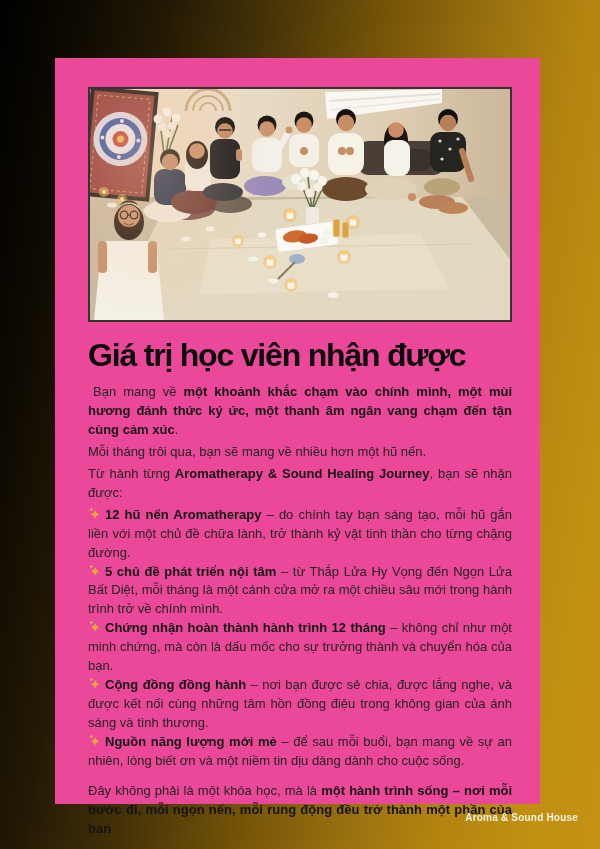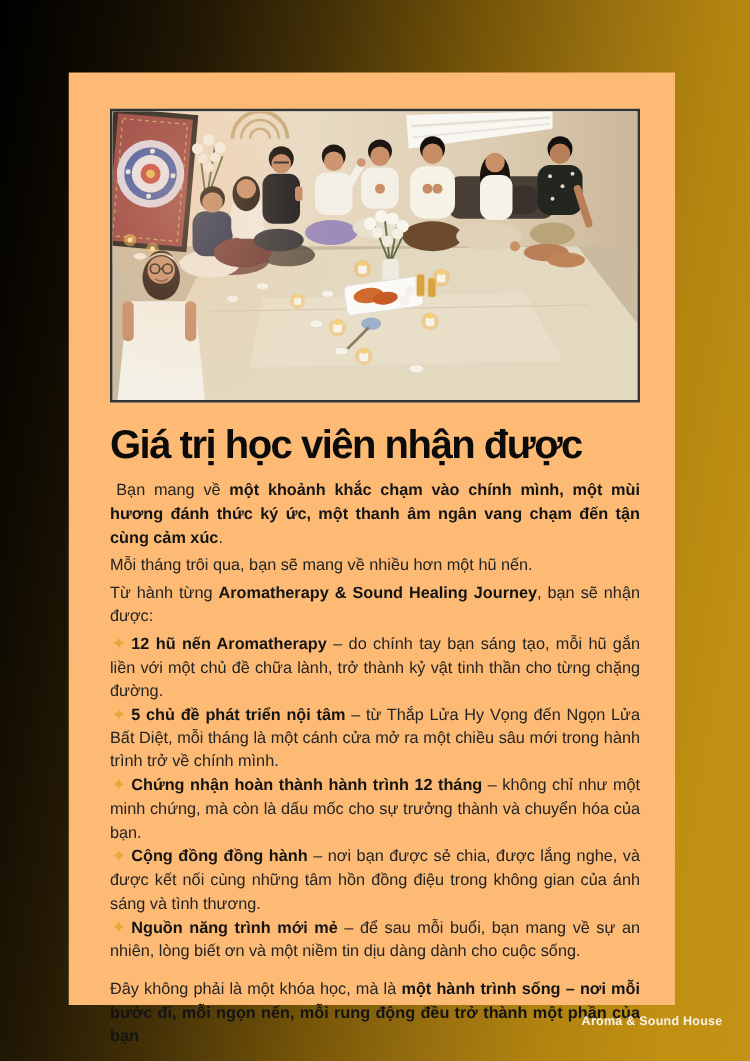--- a/index.html
+++ b/index.html
@@ -4,21 +4,21 @@
 <style>
   html,body{margin:0;padding:0;}
   body{
     width:600px;height:849px;position:relative;overflow:hidden;
     background:linear-gradient(100deg,#000000 0%,#0d0902 10%,#221804 22%,#453207 36%,#755508 52%,#9a7110 66%,#b3840f 78%,#c09013 90%,#c49214 100%);
     font-family:"Liberation Sans","DejaVu Sans",sans-serif;
     -webkit-font-smoothing:antialiased;
   }
   .card{
     position:absolute;left:55px;top:58px;width:485px;height:746px;
-    background:#fdba74;box-sizing:border-box;
+    background:#ec4899;box-sizing:border-box;
     padding:29px 28px 0 33px;
   }
   .photo-frame{
     width:420px;height:231px;border:2px solid #343434;
     background:#e8dcc8;overflow:hidden;
   }
   .photo-frame svg{display:block;}
   h1.title{
     margin:15px 0 9px 0;
     font-size:32px;font-weight:700;letter-spacing:-1.2px;
@@ -301,20 +301,20 @@
           </svg></span><b>Chứng nhận hoàn thành hành trình 12 tháng</b> <span>– không chỉ như một minh chứng, mà còn là dấu mốc cho sự trưởng thành và chuyển hóa của bạn.</span></p>
 
     <p class="bullet"><span class="sparkle"><svg width="13" height="13" viewBox="0 0 24 24">
             <path d="M13 5 C13.9 9.6 16.9 12.6 21.5 13.5 C16.9 14.4 13.9 17.4 13 22 C12.1 17.4 9.1 14.4 4.5 13.5 C9.1 12.6 12.1 9.6 13 5 Z" fill="#E9A63B"></path>
             <path d="M6 1 C6.4 3 7.7 4.3 9.7 4.7 C7.7 5.1 6.4 6.4 6 8.4 C5.6 6.4 4.3 5.1 2.3 4.7 C4.3 4.3 5.6 3 6 1 Z" fill="#F2C14E"></path>
           </svg></span><b>Cộng đồng đồng hành</b> <span>– nơi bạn được sẻ chia, được lắng nghe, và được kết nối cùng những tâm hồn đồng điệu trong không gian của ánh sáng và tình thương.</span></p>
 
     <p class="bullet"><span class="sparkle"><svg width="13" height="13" viewBox="0 0 24 24">
             <path d="M13 5 C13.9 9.6 16.9 12.6 21.5 13.5 C16.9 14.4 13.9 17.4 13 22 C12.1 17.4 9.1 14.4 4.5 13.5 C9.1 12.6 12.1 9.6 13 5 Z" fill="#E9A63B"></path>
             <path d="M6 1 C6.4 3 7.7 4.3 9.7 4.7 C7.7 5.1 6.4 6.4 6 8.4 C5.6 6.4 4.3 5.1 2.3 4.7 C4.3 4.3 5.6 3 6 1 Z" fill="#F2C14E"></path>
-          </svg></span><b>Nguồn năng trình mới mẻ</b> <span>– để sau mỗi buổi, bạn mang về sự an nhiên, lòng biết ơn và một niềm tin dịu dàng dành cho cuộc sống.</span></p>
+          </svg></span><b>Nguồn năng lượng mới mẻ</b> <span>– để sau mỗi buổi, bạn mang về sự an nhiên, lòng biết ơn và một niềm tin dịu dàng dành cho cuộc sống.</span></p>
 
     <p class="closing"><span>Đây không phải là một khóa học, mà là </span><b>một hành trình sống – nơi mỗi bước đi, mỗi ngọn nến, mỗi rung động đều trở thành một phần của bạn</b></p>
 
   </div>
 </div>
 
 <div class="brand">Aroma &amp; Sound House</div>
 
 </body></html>

